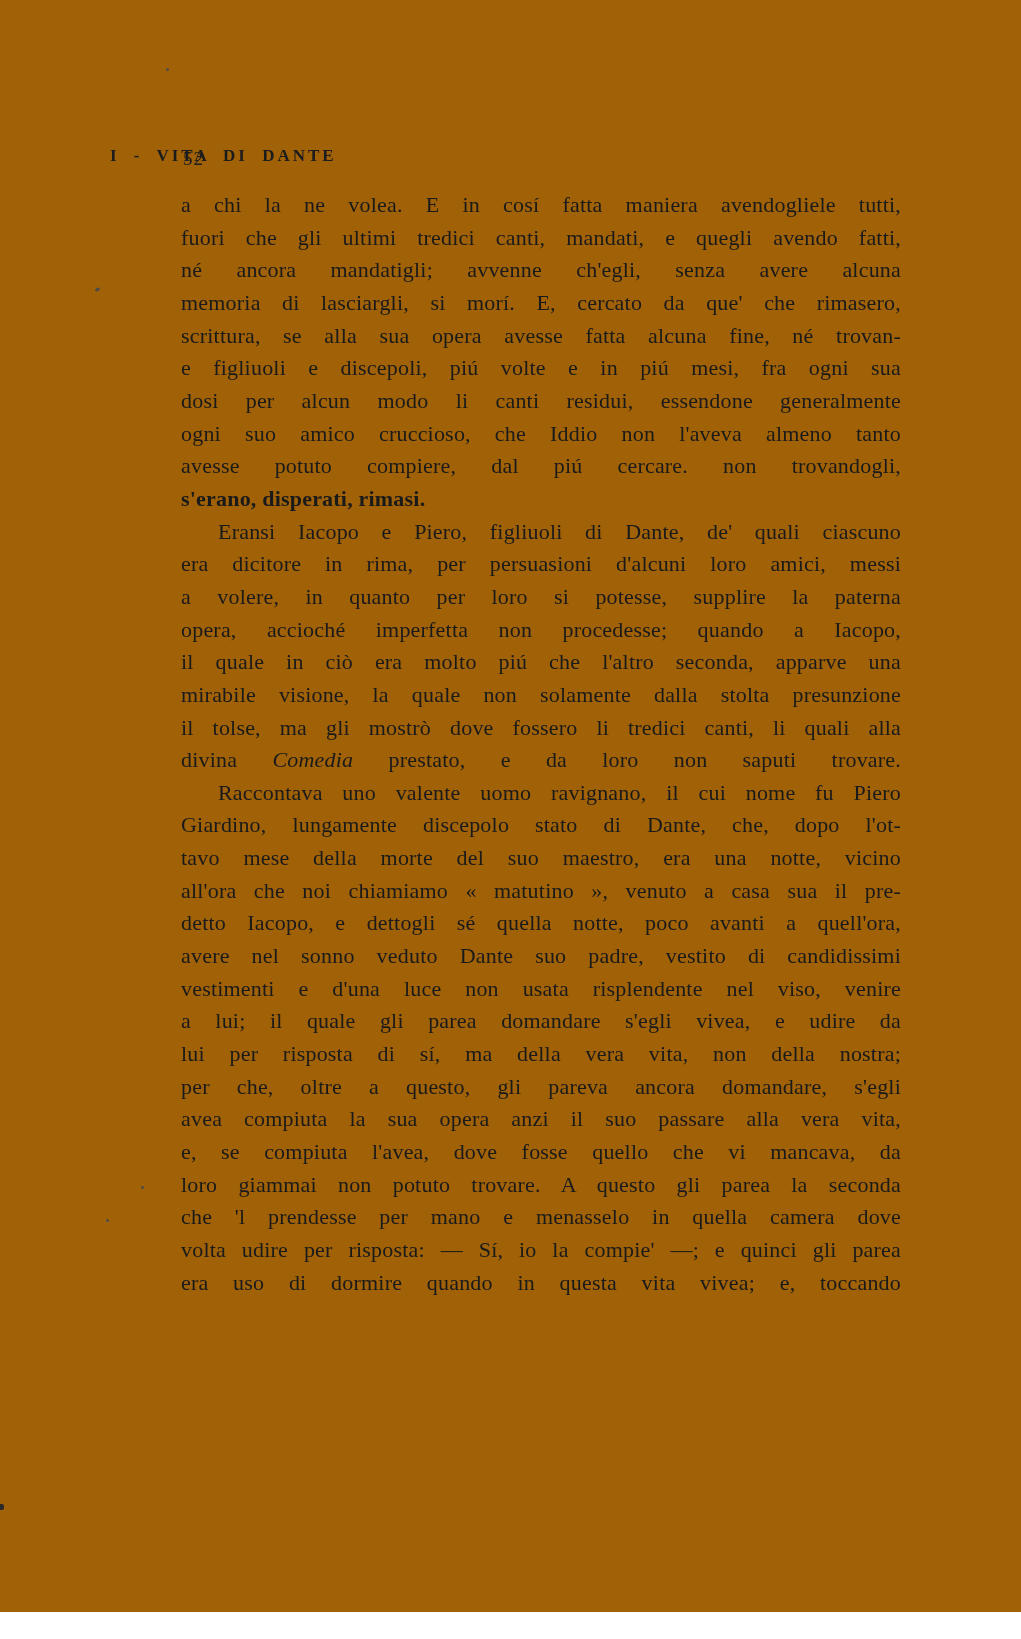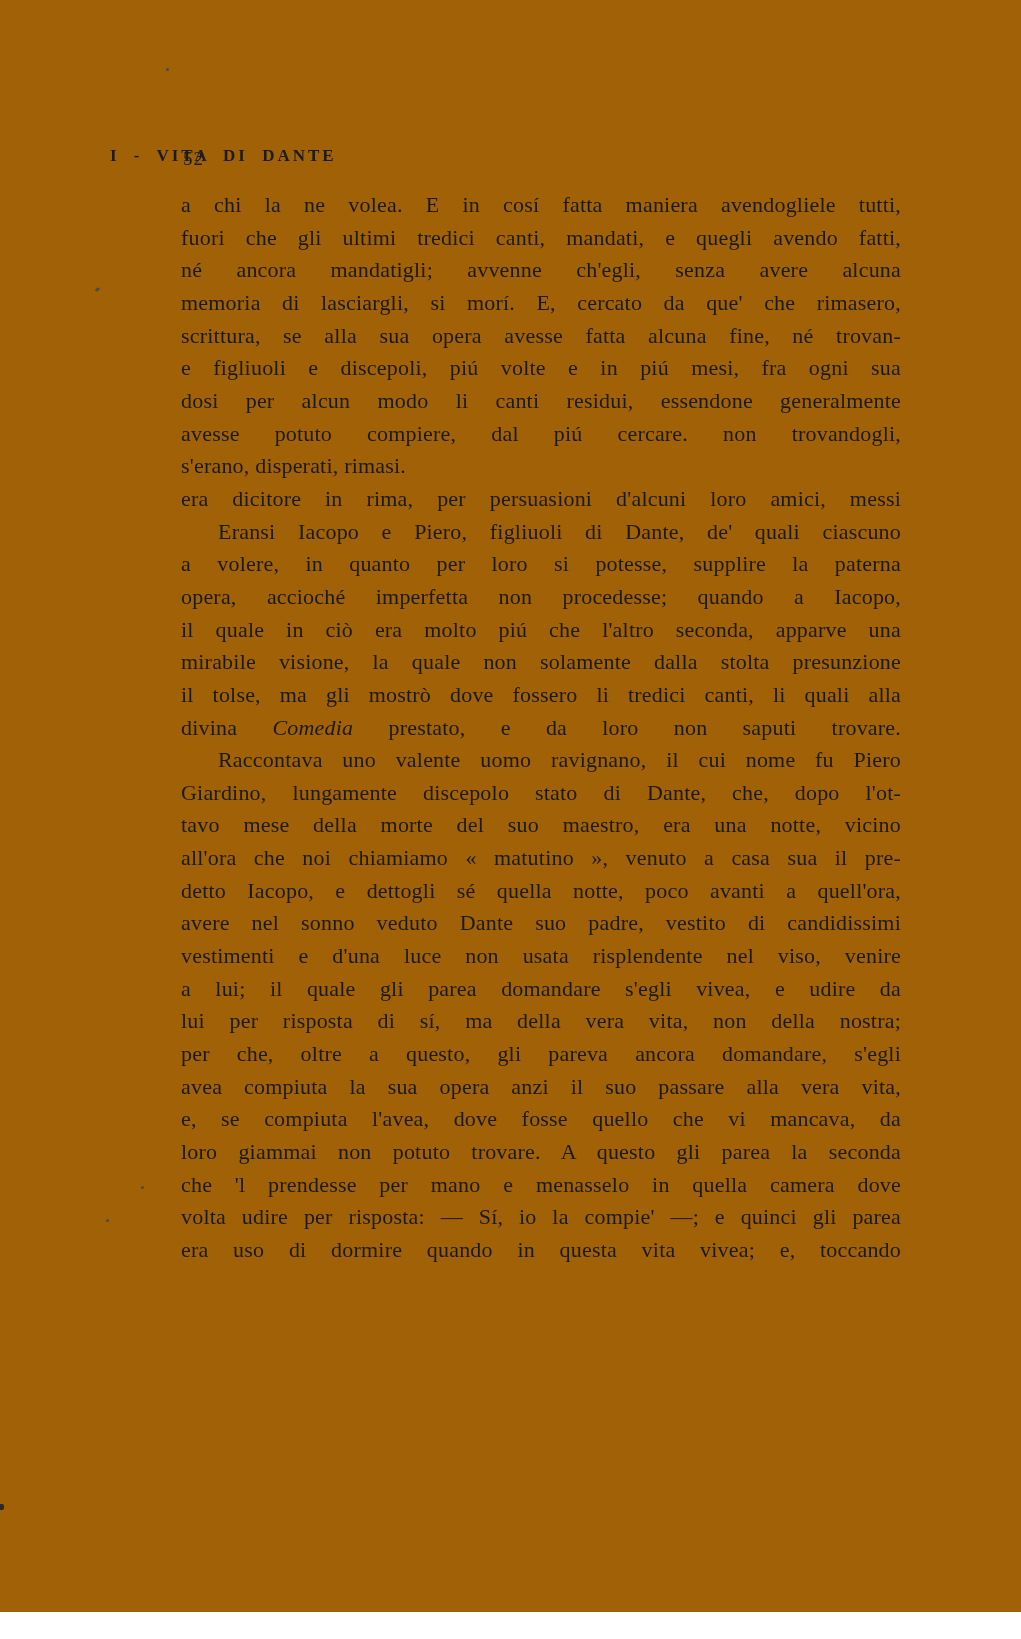--- a/index.html
+++ b/index.html
@@ -45,20 +45,21 @@
   .line {
     font-size: 22px;
     line-height: 32.65px;
     letter-spacing: 0.2px;
     text-align: justify;
     text-align-last: justify;
     color: #1a1a1a;
   }
   .line.endpara {
     text-align-last: left;
+    font-weight: bold;
   }
   .line.indent {
     text-indent: 37px;
   }
   .italic { font-style: italic; }
   .speck {
     position: absolute;
     background: #4a4a4a;
     border-radius: 50%;
   }
@@ -79,27 +80,28 @@
   <div class="text-block">
 
     <div class="para">
       <div class="line">a chi la ne volea. E in cosí fatta maniera avendogliele tutti,</div>
       <div class="line">fuori che gli ultimi tredici canti, mandati, e quegli avendo fatti,</div>
       <div class="line">né ancora mandatigli; avvenne ch'egli, senza avere alcuna</div>
       <div class="line">memoria di lasciargli, si morí. E, cercato da que' che rimasero,</div>
       <div class="line">scrittura, se alla sua opera avesse fatta alcuna fine, né trovan-</div>
       <div class="line">e figliuoli e discepoli, piú volte e in piú mesi, fra ogni sua</div>
       <div class="line">dosi per alcun modo li canti residui, essendone generalmente</div>
+      <div class="line">ogni suo amico cruccioso, che Iddio non l'aveva almeno tanto</div>
       <div class="line">avesse potuto compiere, dal piú cercare. non trovandogli,</div>
       <div class="line endpara">s'erano, disperati, rimasi.</div>
     </div>
 
     <div class="para">
+      <div class="line indent">Eransi Iacopo e Piero, figliuoli di Dante, de' quali ciascuno</div>
       <div class="line">era dicitore in rima, per persuasioni d'alcuni loro amici, messi</div>
-      <div class="line indent">Eransi Iacopo e Piero, figliuoli di Dante, de' quali ciascuno</div>
       <div class="line">a volere, in quanto per loro si potesse, supplire la paterna</div>
       <div class="line">opera, accioché imperfetta non procedesse; quando a Iacopo,</div>
       <div class="line">il quale in ciò era molto piú che l'altro seconda, apparve una</div>
       <div class="line">mirabile visione, la quale non solamente dalla stolta presunzione</div>
       <div class="line">il tolse, ma gli mostrò dove fossero li tredici canti, li quali alla</div>
       <div class="line"><span>divina </span><span class="italic">Comedia</span><span> prestato, e da loro non saputi trovare.</span></div>
     </div>
 
     <div class="para">
       <div class="line indent">Raccontava uno valente uomo ravignano, il cui nome fu Piero</div>

